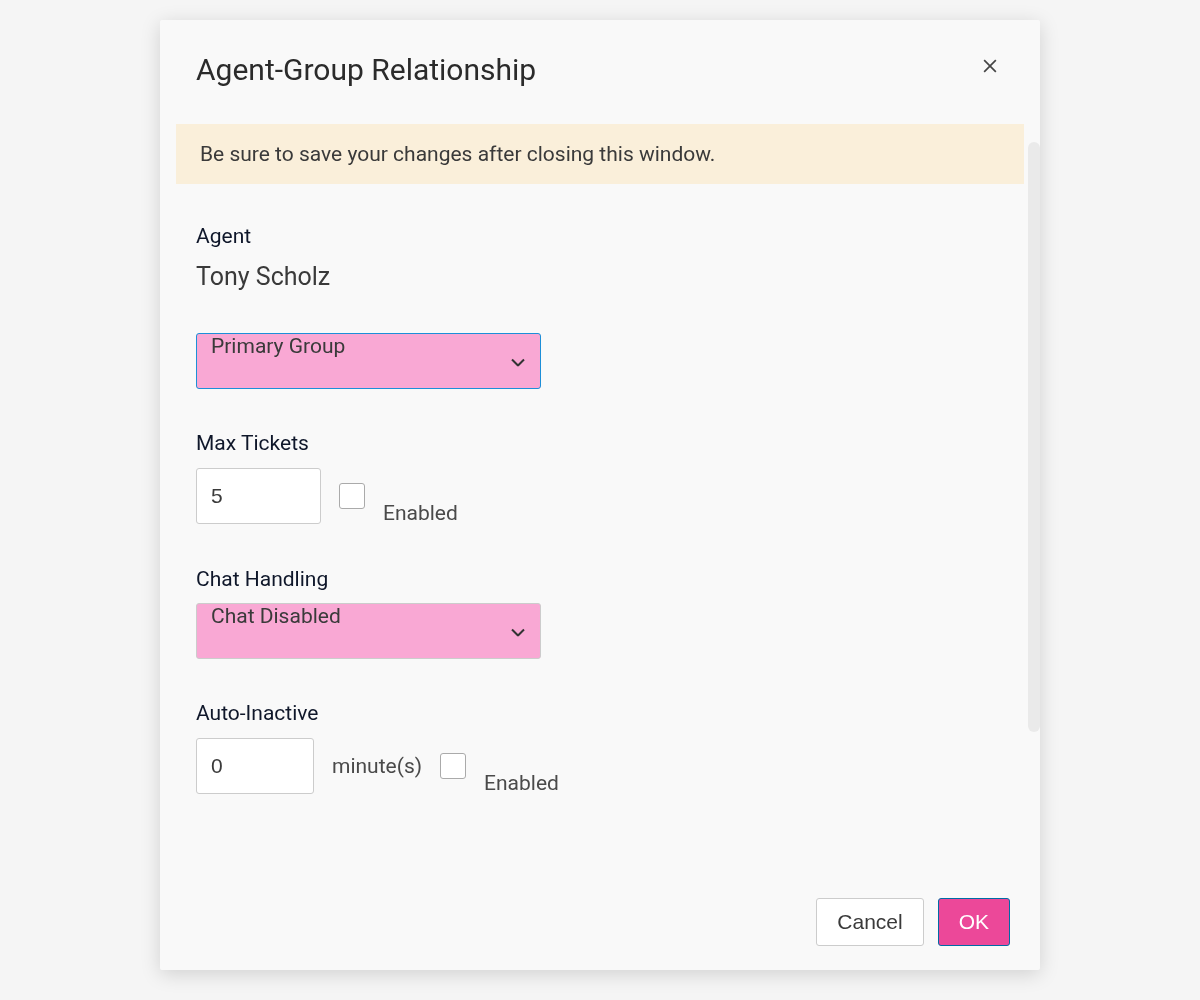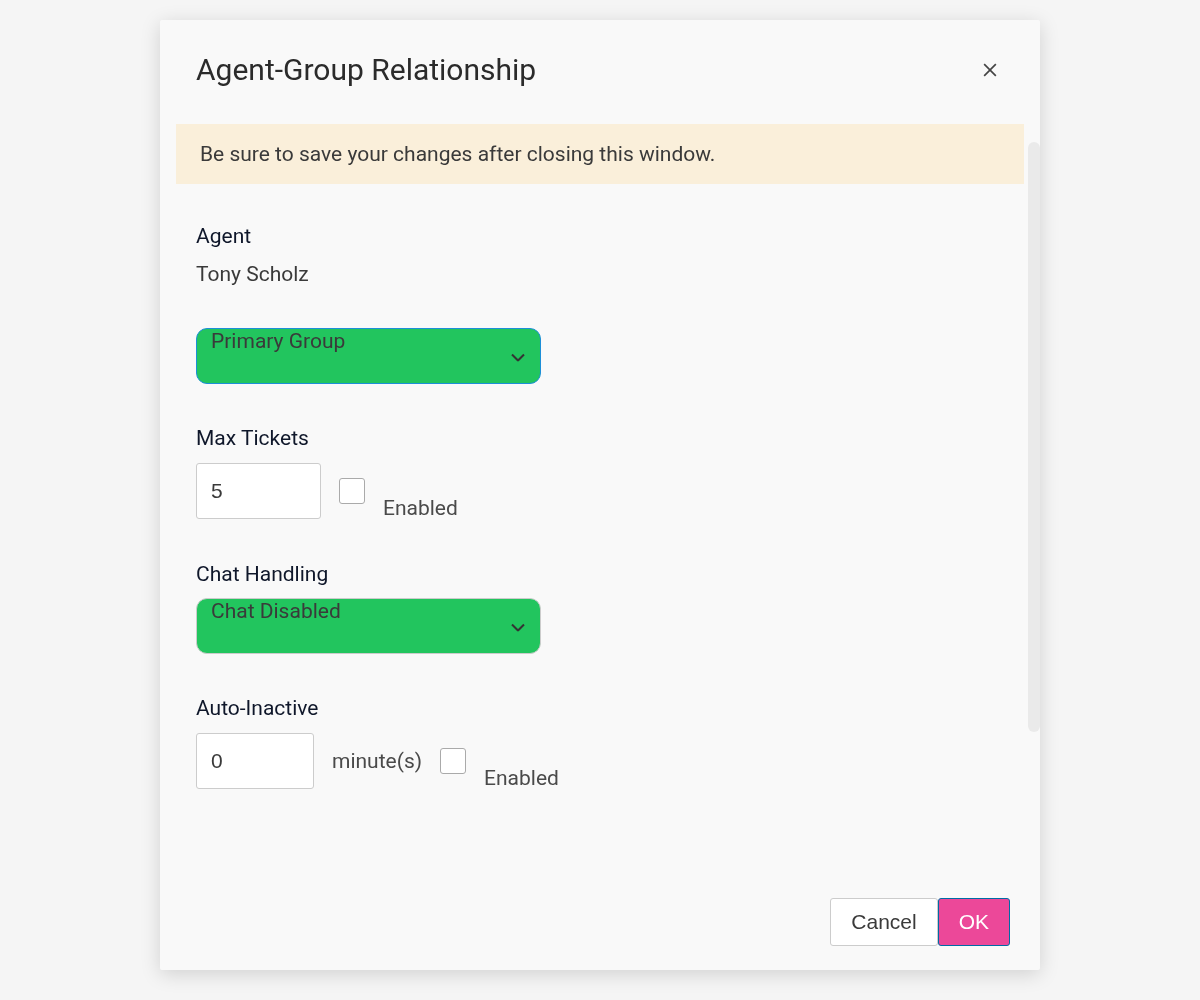--- a/index.html
+++ b/index.html
@@ -21,21 +21,21 @@
       left: 160px;
       width: 880px;
       height: 950px;
       background: #f9f9f9;
       box-shadow: 0 4px 20px rgba(0,0,0,0.15);
       border-radius: 2px;
     }
     .modal-header {
       display: flex;
       justify-content: space-between;
-      align-items: flex-end;
+      align-items: flex-start;
       padding: 32px 36px 23px 36px;
     }
     .modal-title {
       font-size: 30px;
       font-weight: 400;
       color: #2b2b2b;
     }
     .close-btn {
       background: none;
       border: none;
@@ -69,38 +69,38 @@
     .field-group {
       margin-bottom: 42px;
     }
     .field-label {
       font-size: 21px;
       color: #0f172a;
       margin-bottom: 12px;
       display: block;
     }
     .agent-name {
-      font-size: 21px;
+      font-size: 25px;
       color: #3a3a3a;
       margin-top: 14px;
     }
     .select-wrapper {
       position: relative;
       display: inline-block;
       width: 345px;
     }
     .select-field {
       width: 100%;
       height: 56px;
       padding: 0 40px 0 14px;
       font-size: 21px;
       color: #3a3a3a;
-      background: #22c55e;
+      background: #f9a8d4;
       border: 1px solid #ccc;
-      border-radius: 11px;
+      border-radius: 3px;
       appearance: none;
       cursor: pointer;
     }
     .select-field.focused {
       border: 1px solid #1d8fd8;
     }
     .select-chevron {
       position: absolute;
       right: 16px;
       top: 50%;
@@ -142,20 +142,21 @@
     }
     .unit-label {
       font-size: 21px;
       color: #4a4a4a;
     }
     .modal-footer {
       position: absolute;
       bottom: 24px;
       right: 30px;
       display: flex;
+      gap: 14px;
     }
     .btn {
       height: 48px;
       padding: 0 20px;
       font-size: 21px;
       border-radius: 3px;
       cursor: pointer;
       display: flex;
       align-items: center;
       justify-content: center;

